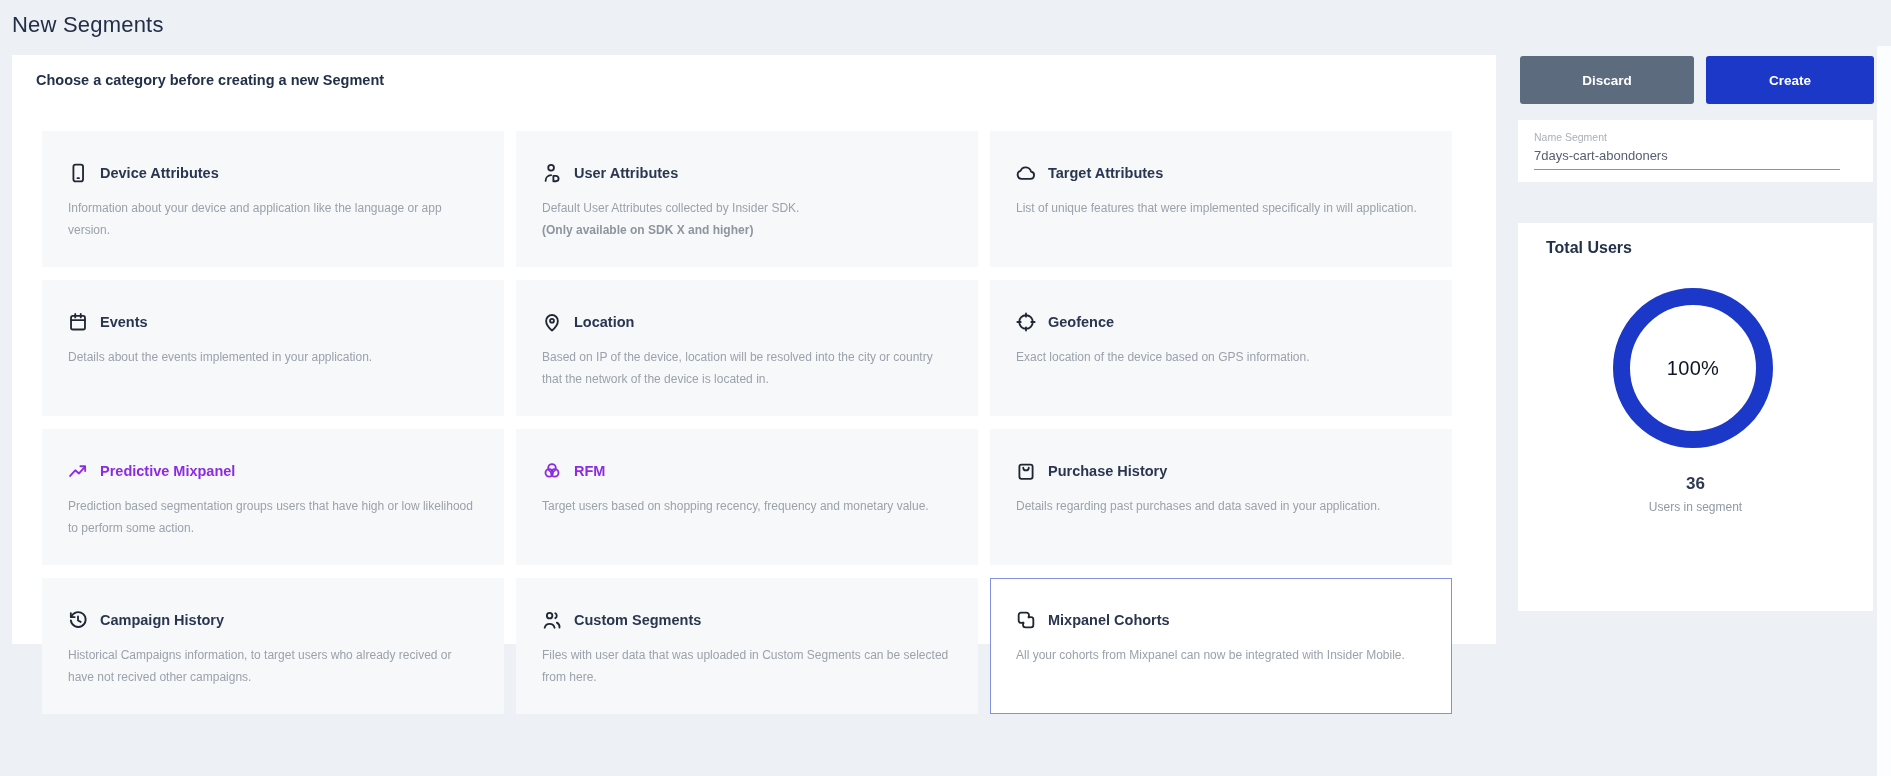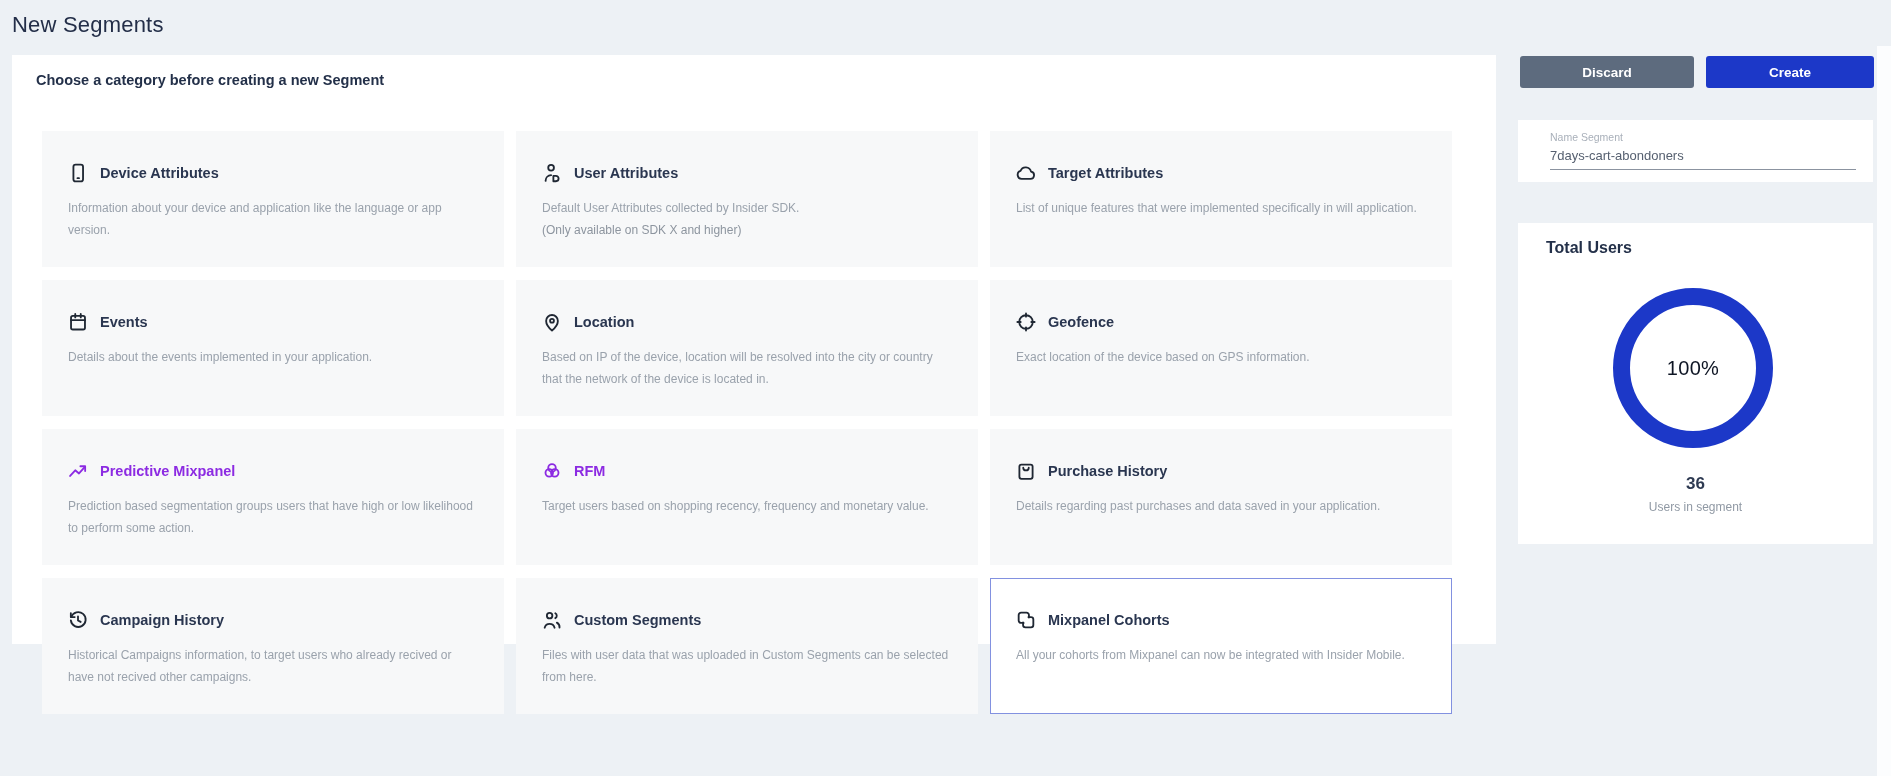--- a/index.html
+++ b/index.html
@@ -46,46 +46,46 @@
   }
   .card-head { display:flex; align-items:center; gap:11px; }
   .card-icon { width:22px; height:22px; color:#1f2733; flex:0 0 auto; display:inline-flex; }
   .card-icon svg { width:22px; height:22px; }
   .card-title { font-size:14.5px; font-weight:bold; color:#2a3650; }
   .card.accent .card-title, .card.accent .card-icon { color:var(--accent, #8c2be2); }
   .card-desc {
     margin-top:13px; margin-left:1px;
     font-size:12px; line-height:22px; color:#9aa2ac; max-width:410px;
   }
-  .card-desc.strong { margin-top:0; font-weight:normal; color:#8d959f; }
+  .card-desc.strong { margin-top:0; font-weight:bold; color:#8d959f; }
 
   .btn {
-    position:absolute; top:56px; height:32px;
+    position:absolute; top:56px; height:48px;
     border:none; border-radius:3px;
     font-family:"Liberation Sans", sans-serif;
     font-size:13.5px; font-weight:bold; color:#ffffff;
     cursor:pointer;
   }
   .btn-discard { left:1520px; width:174px; background:var(--discard, #5d6b7e); }
   .btn-create  { left:1706px; width:168px; background:var(--primary, #1c38c8); }
 
   .name-card {
     position:absolute; left:1518px; top:120px; width:355px; height:62px;
-    background:#ffffff; padding:11px 0 0 32px;
+    background:#ffffff; padding:11px 0 0 16px;
   }
   .name-label { font-size:10.5px; color:#a9b0ba; }
   .name-input {
     display:block; margin-top:5px; width:306px;
     border:none; border-bottom:1px solid #8b93a0; background:transparent;
     font-family:"Liberation Sans", sans-serif;
     font-size:13px; color:#566070; padding:0 0 6px 0; outline:none;
   }
 
   .total-card {
-    position:absolute; left:1518px; top:223px; width:355px; height:321px;
+    position:absolute; left:1518px; top:223px; width:355px; height:388px;
     background:#ffffff;
   }
   .total-heading {
     position:absolute; left:28px; top:16px;
     font-size:16px; font-weight:bold; color:#233049;
   }
   .donut-wrap { position:absolute; left:95px; top:65px; width:160px; height:160px; }
   .donut-ring { position:absolute; inset:0; }
   .donut-ring circle { fill:none; stroke:var(--primary, #1c38c8); stroke-width:17; }
   .donut-percent {

